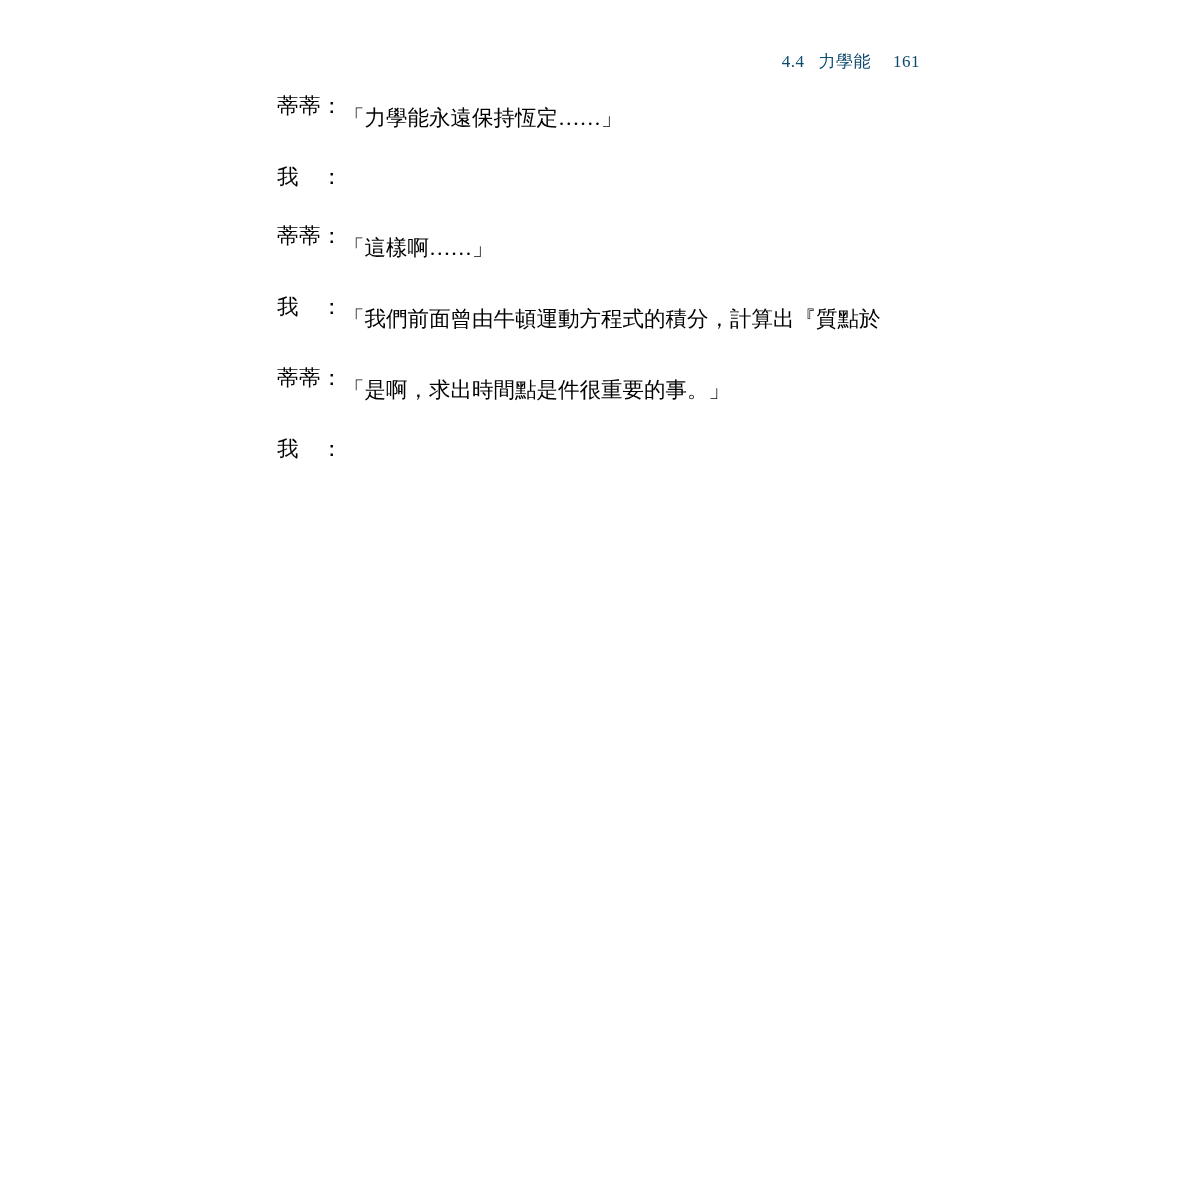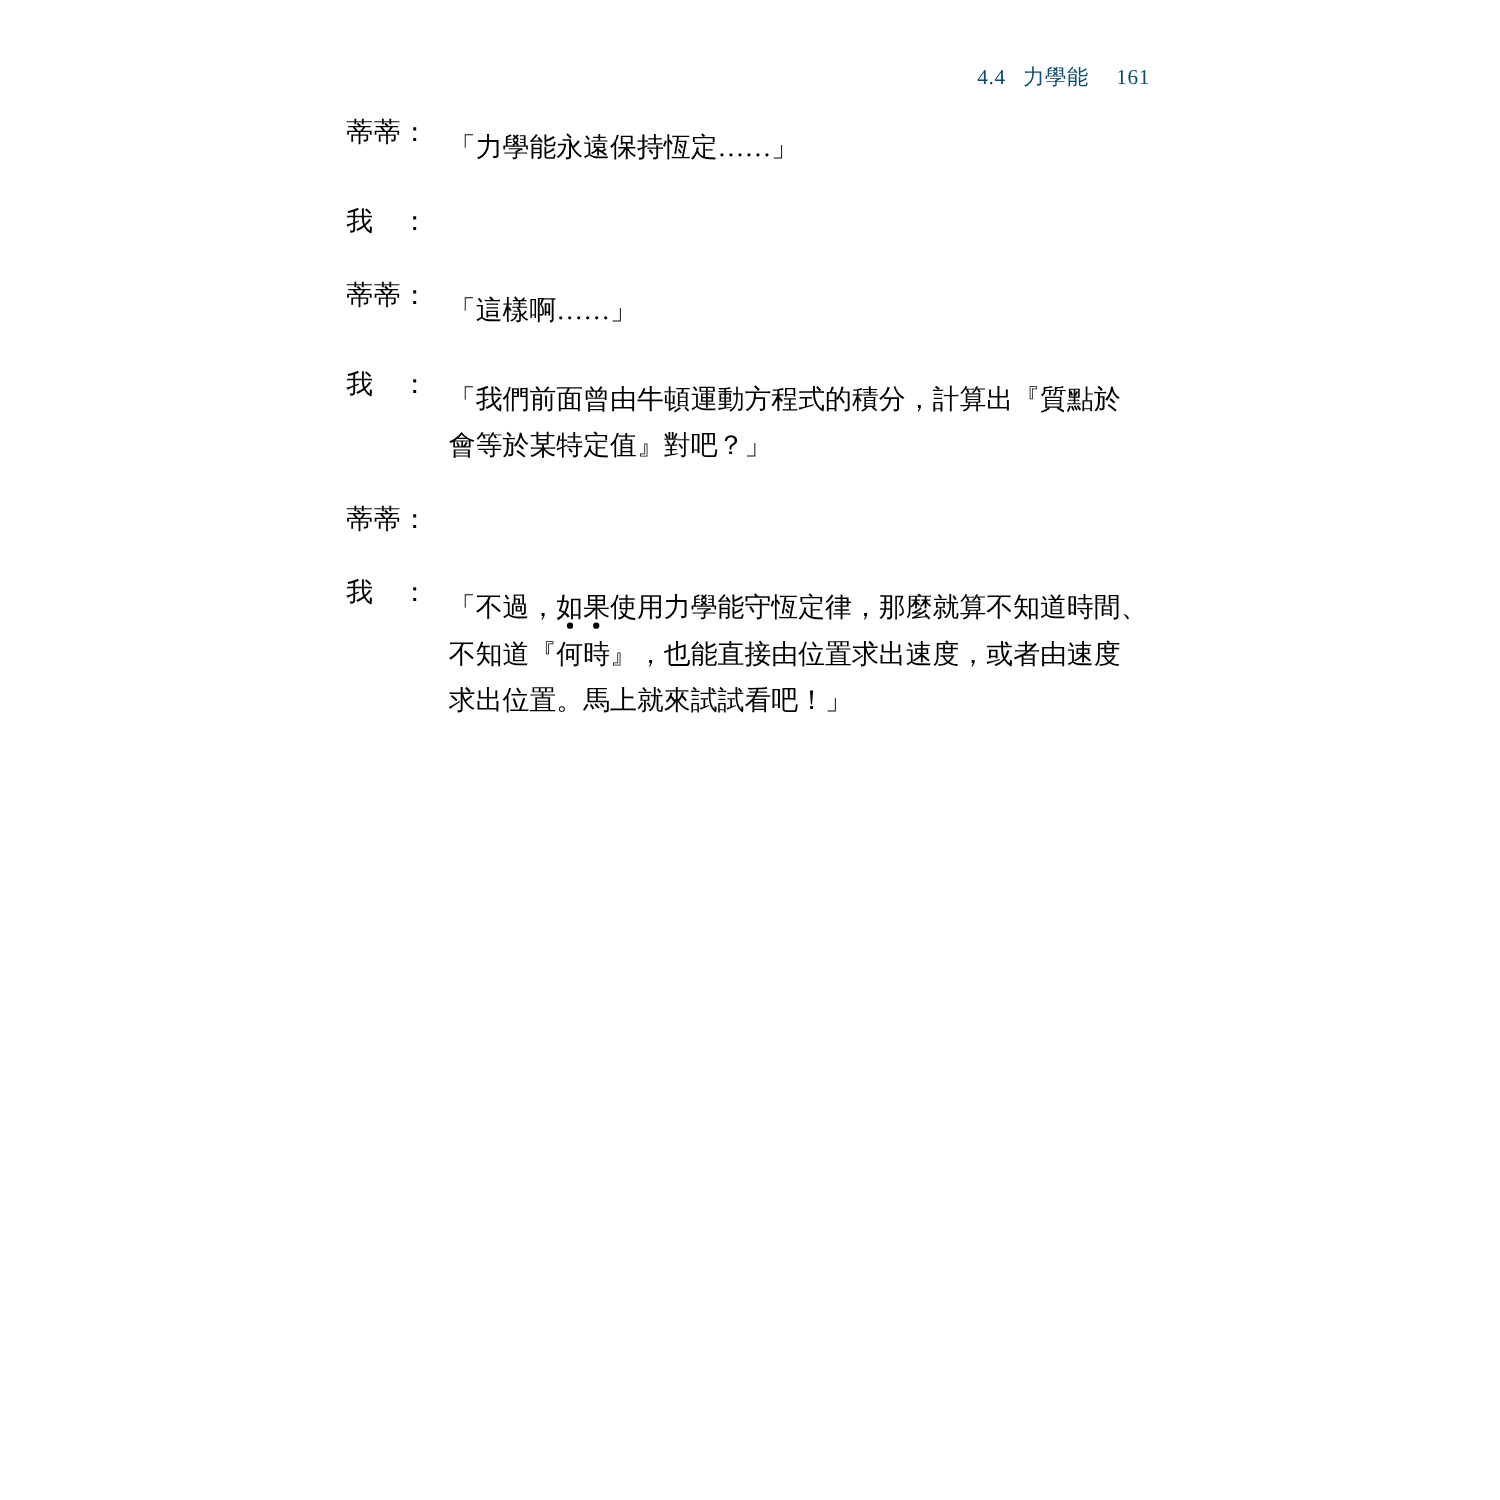--- a/index.html
+++ b/index.html
@@ -52,21 +52,20 @@
     left: 277px;
     width: 648px;
   }
 
   .dialogue {
     display: flex;
     align-items: flex-start;
     margin-bottom: 22px;
     font-size: 21.5px;
     line-height: 1.72;
-    gap: 16px;
   }
 
   .speaker {
     flex: 0 0 auto;
     white-space: nowrap;
     letter-spacing: 0.5px;
   }
   
   .speaker.short {
     padding-left: 0px;
@@ -139,31 +138,28 @@
       <span class="speaker"><span>蒂蒂</span><span>：</span></span>
       <span class="utterance">
         <span class="u-line">「這樣啊……」</span>
       </span>
     </div>
 
     <div class="dialogue">
       <span class="speaker short"><span class="sp-name">我</span><span>：</span></span>
       <span class="utterance">
         <span class="u-line">「我們前面曾由牛頓運動方程式的積分，計算出『質點於</span>
-        <span class="u-line">會等於某特定值』對吧？」</span>
       </span>
     </div>
 
     <div class="dialogue">
       <span class="speaker"><span>蒂蒂</span><span>：</span></span>
+      <span class="utterance">
+        <span class="u-line">「是啊，求出時間點是件很重要的事。」</span>
+      </span>
     </div>
 
     <div class="dialogue">
       <span class="speaker short"><span class="sp-name">我</span><span>：</span></span>
-      <span class="utterance">
-        <span class="u-line">「不過，如果使用力學能守恆定律，那麼就算不知道時間、</span>
-        <span class="u-line">不知道『<span class="emph">何</span><span class="emph">時</span>』，也能直接由位置求出速度，或者由速度</span>
-        <span class="u-line">求出位置。馬上就來試試看吧！」</span>
-      </span>
     </div>
 
   </div>
 </div>
 
 </body></html>

